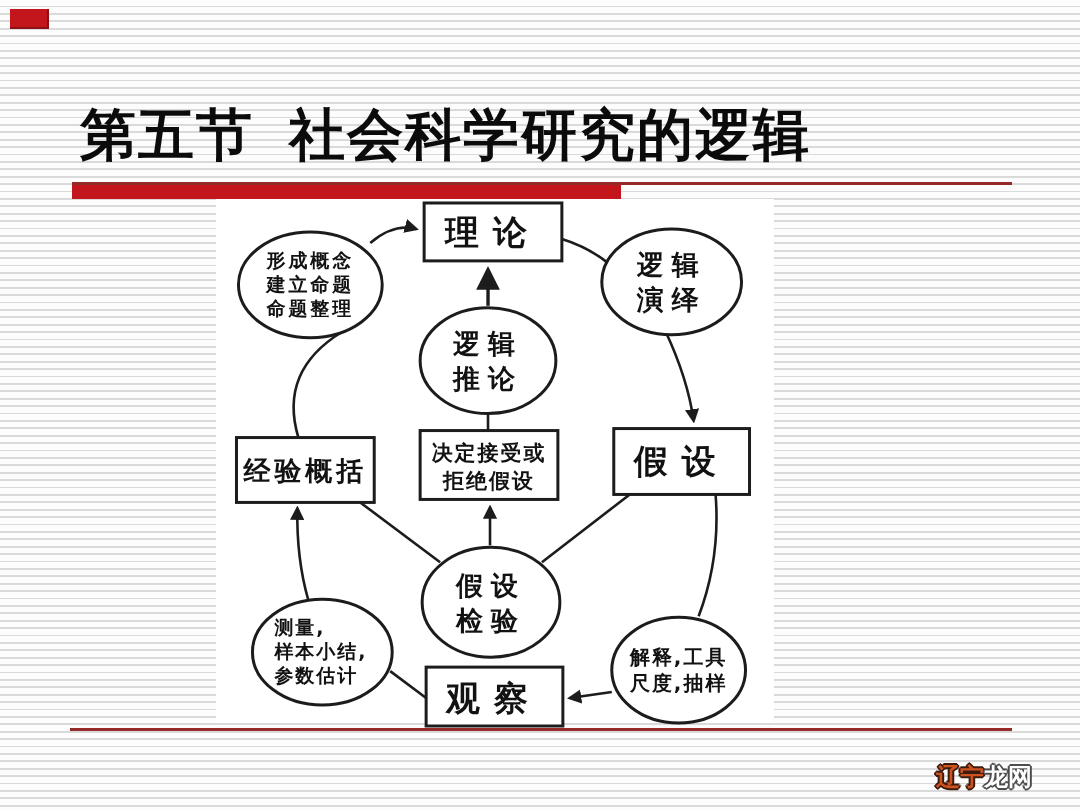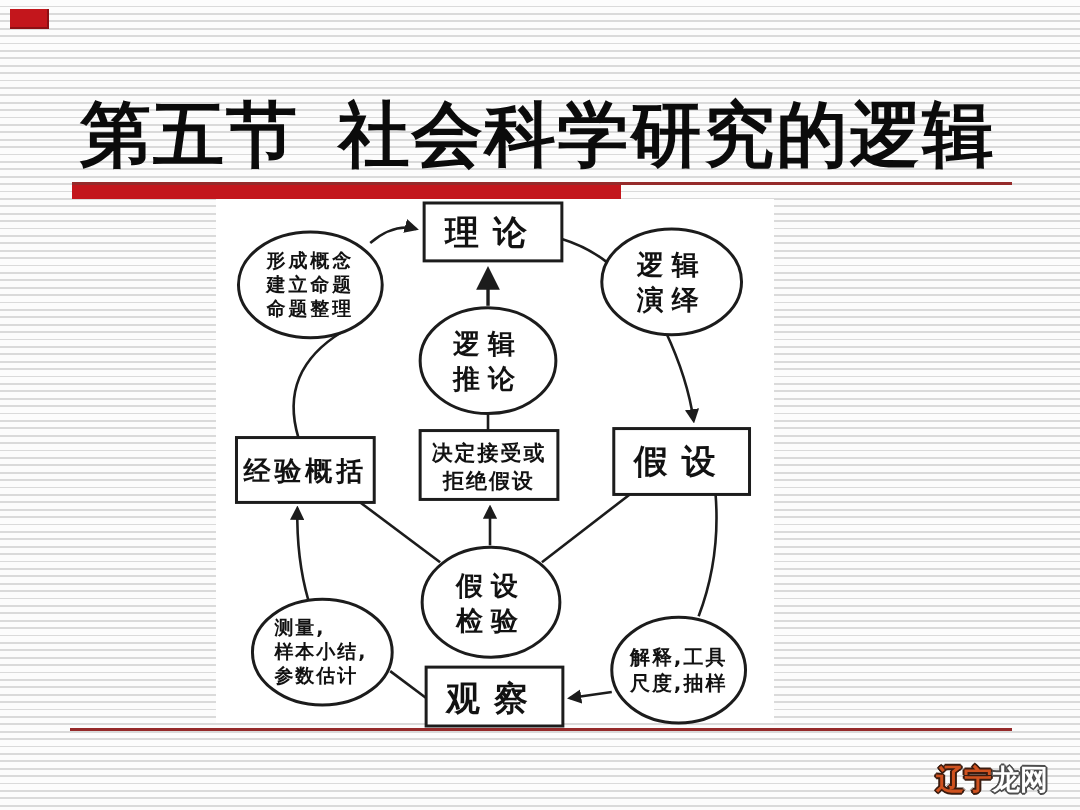--- a/index.html
+++ b/index.html
@@ -8,22 +8,22 @@
     background:repeating-linear-gradient(to bottom,
       #fcfcfc 0px, #fcfcfc 5.6px, #dadada 5.6px, #dadada 7.4px);
     font-family:"Liberation Sans","DejaVu Sans",sans-serif;
   }
   .corner-chip {
     position:absolute; left:10px; top:9px; width:37px; height:18px;
     background:#c3161c; border-right:2px solid #8c1014; border-bottom:2px solid #8c1014;
   }
   .slide-title {
     position:absolute; left:80px; top:102px; width:900px;
-    font-family:Liberation Serif, serif;
-    font-weight:bold; font-size:71px; line-height:66px;
+    font-family:Liberation Sans, sans-serif;
+    font-weight:bold; font-size:56px; line-height:66px;
     color:#0b0b0b; letter-spacing:2px; white-space:pre;
   }
   .rule { position:absolute; background:#952a2a; }
   .rule-title  { left:72px; top:182px; width:940px; height:3px; }
   .rule-footer { left:70px; top:728px; width:942px; height:3px; }
   .accent-bar {
     position:absolute; left:72px; top:185px; width:549px; height:14px;
     background:#c3161c;
   }
   .image-area {
@@ -33,21 +33,21 @@
   .image-area svg { display:block; }
   svg text {
     font-family:"DejaVu Sans","Liberation Sans",sans-serif;
     font-weight:bold; fill:#121212;
   }
   .node-shape { fill:#ffffff; stroke:#1c1c1c; stroke-width:3; }
   .edge { fill:none; stroke:#1c1c1c; stroke-width:2.6; }
   .edge-thick { fill:none; stroke:#1c1c1c; stroke-width:3.4; }
   .watermark {
     position:absolute; left:936px; top:761px;
-    font-size:28px; font-weight:bold; letter-spacing:0px; white-space:nowrap;
+    font-size:24px; font-weight:bold; letter-spacing:0px; white-space:nowrap;
   }
   .wm-orange {
     color:#d0521f;
     text-shadow:-2px 0 0 #3a1c10, 2px 0 0 #3a1c10, 0 -2px 0 #3a1c10, 0 2px 0 #3a1c10,
                 -1px -1px 0 #3a1c10, 1px 1px 0 #3a1c10, -1px 1px 0 #3a1c10, 1px -1px 0 #3a1c10;
   }
   .wm-white {
     color:#ffffff;
     text-shadow:-2px 0 0 #4d4d4d, 2px 0 0 #4d4d4d, 0 -2px 0 #4d4d4d, 0 2px 0 #4d4d4d,
                 -1px -1px 0 #4d4d4d, 1px 1px 0 #4d4d4d, -1px 1px 0 #4d4d4d, 1px -1px 0 #4d4d4d;

